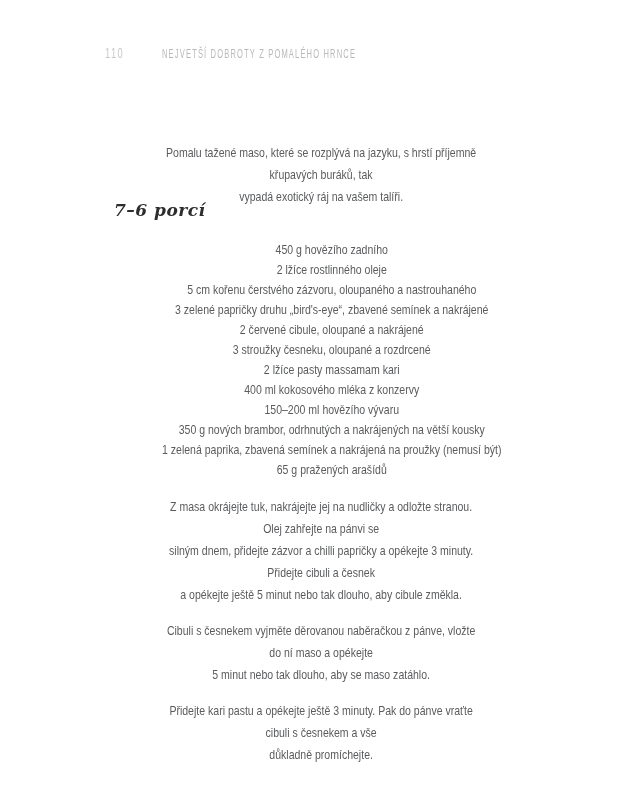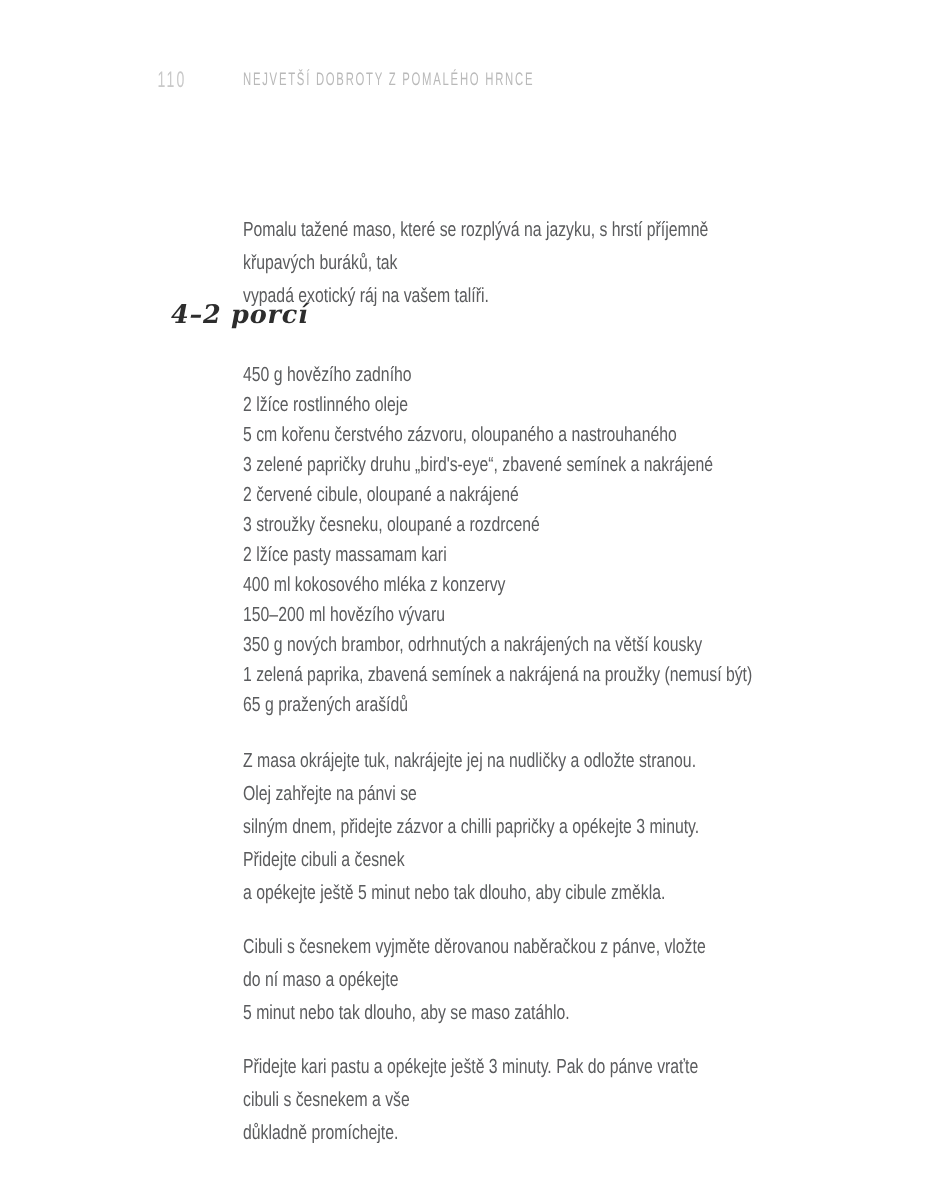--- a/index.html
+++ b/index.html
@@ -4,20 +4,21 @@
 <style>
   html, body { margin: 0; padding: 0; background: #ffffff; }
   .page {
     position: relative;
     width: 520px;
     height: 800px;
     margin: 0 auto;
     background: var(--page_bg, #ffffff);
     font-family: "Liberation Sans", sans-serif;
     overflow: hidden;
+    text-align: center;
   }
   .pagenum {
     position: absolute;
     left: 55px;
     top: 44px;
     font-size: 13px;
     letter-spacing: 2px;
     color: var(--page_number, #c9c9c9);
     transform: scale(0.72, 1.15);
     transform-origin: 0 0;
@@ -109,21 +110,21 @@
 <div class="page">
 
   <span class="pagenum">110</span>
 
   <span class="runhead">NEJVETŠÍ DOBROTY Z POMALÉHO HRNCE</span>
 
 
   <p class="intro">Pomalu tažené maso, které se rozplývá na jazyku, s hrstí příjemně křupavých buráků, tak
 vypadá exotický ráj na vašem talíři.</p>
 
-  <h2 class="servings">4–2 porcí</h2>
+  <h2 class="servings">7–6 porcí</h2>
 
   <ul class="ingredients">
     <li>450 g hovězího zadního</li>
     <li>2 lžíce rostlinného oleje</li>
     <li>5 cm kořenu čerstvého zázvoru, oloupaného a nastrouhaného</li>
     <li>3 zelené papričky druhu „bird's-eye“, zbavené semínek a nakrájené</li>
     <li>2 červené cibule, oloupané a nakrájené</li>
     <li>3 stroužky česneku, oloupané a rozdrcené</li>
     <li>2 lžíce pasty massamam kari</li>
     <li>400 ml kokosového mléka z konzervy</li>

